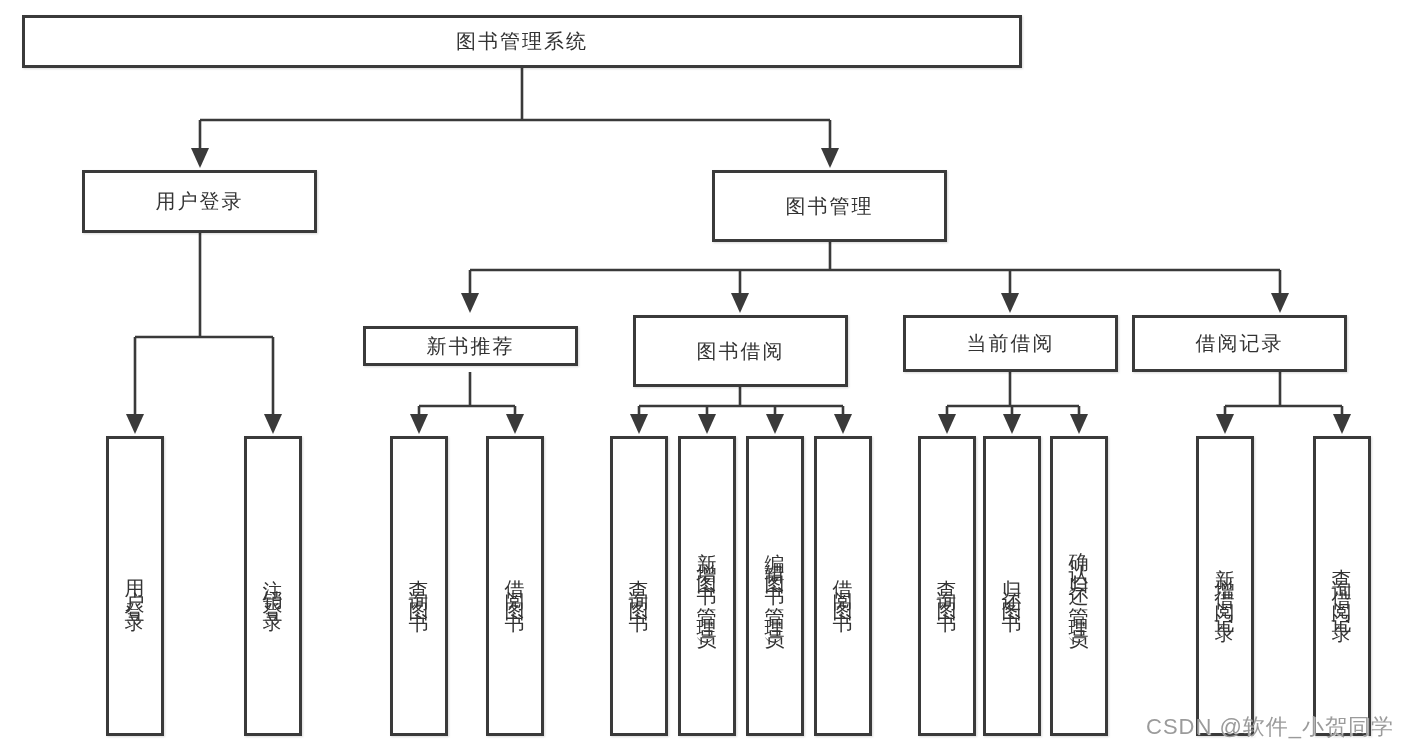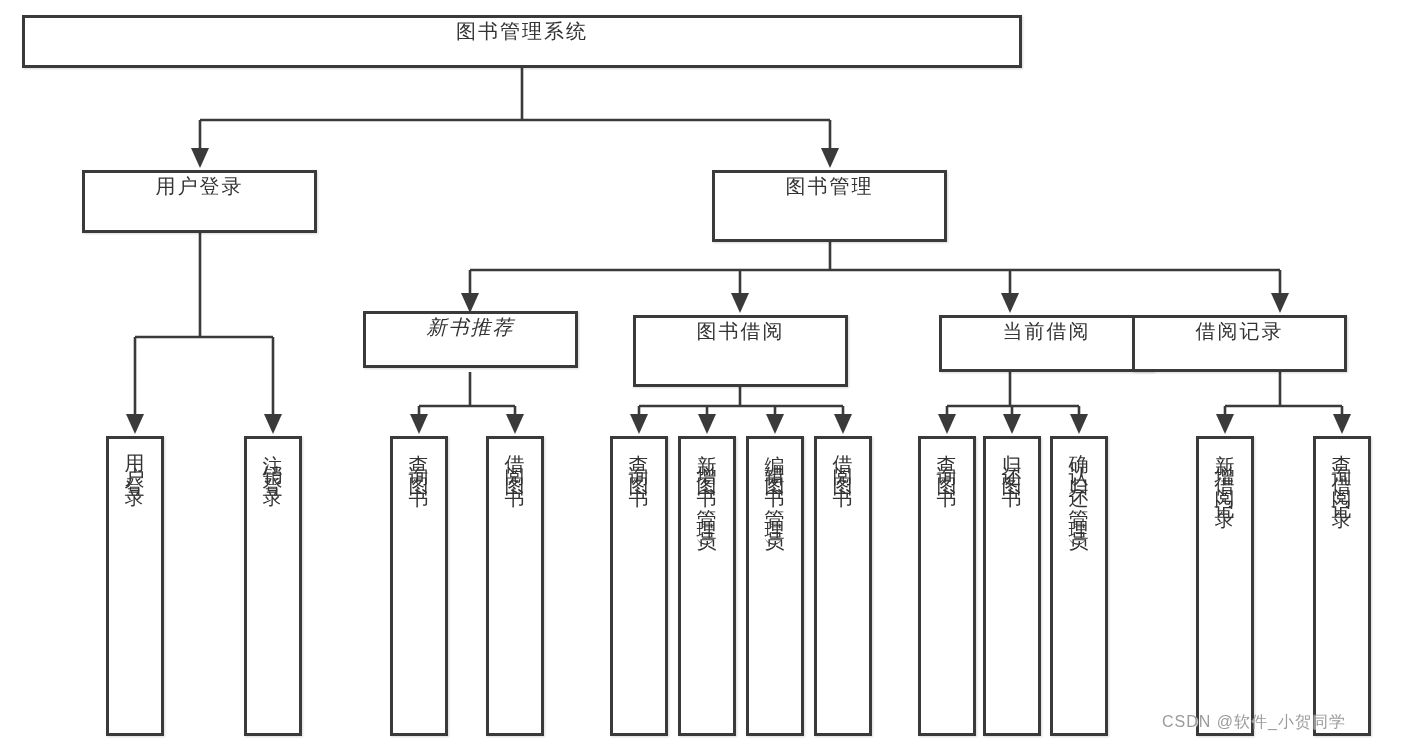--- a/index.html
+++ b/index.html
@@ -19,38 +19,39 @@
     position: absolute;
     left: 0; top: 0;
     width: 1405px; height: 747px;
   }
   .node {
     position: absolute;
     box-sizing: border-box;
     background: #ffffff;
     border: 3px solid #3a3a3a;
     display: flex;
+    align-items: center;
     justify-content: center;
     color: #333333;
     box-shadow: 1px 1px 2px rgba(0,0,0,0.15);
   }
   .node .lbl {
     font-size: 20px;
     letter-spacing: 2px;
     white-space: nowrap;
   }
   
   #root { left: 22px; top: 15px; width: 1000px; height: 53px; }
   
   #b-user  { left: 82px;  top: 170px; width: 235px; height: 63px; }
   #b-book  { left: 712px; top: 170px; width: 235px; height: 72px; }
   
-  #g-nb { left: 363px;  top: 311px; width: 215px; height: 57px; font-style: italic; }
+  #g-nb { left: 363px;  top: 326px; width: 215px; height: 40px; }
   #g-bb { left: 633px;  top: 315px; width: 215px; height: 72px; }
-  #g-cb { left: 903px;  top: 315px; width: 215px; height: 57px; margin-left: 36px; }
+  #g-cb { left: 903px;  top: 315px; width: 215px; height: 57px; }
   #g-br { left: 1132px; top: 315px; width: 215px; height: 57px; }
   
   .leaf { top: 436px; width: 58px; height: 300px; }
   .leaf .lbl {
     writing-mode: vertical-rl;
     text-orientation: mixed;
     font-size: 20px;
     line-height: 1;
     letter-spacing: 11px;
     white-space: nowrap;
@@ -66,27 +67,26 @@
   #l-cb-query   { left: 918px; }
   #l-cb-return  { left: 983px; }
   #l-cb-confirm { left: 1050px; }
   #l-br-add     { left: 1196px; }
   #l-br-query   { left: 1313px; }
   
   .watermark {
     position: absolute;
     left: 1146px;
     top: 712px;
-    font-size: 16px;
+    font-size: 22px;
     color: #9b9b9b;
     letter-spacing: 1px;
     white-space: nowrap;
     text-shadow: 1px 1px 1px rgba(255,255,255,0.9);
     z-index: 5;
-    margin-left: 16px;
   }
 </style>
 </head>
 <body>
 
 <div class="canvas">
 
   <svg class="connectors" viewBox="0 0 1405 747" aria-hidden="true">
     <g stroke="#3a3a3a" stroke-width="2.6" fill="none">
 

